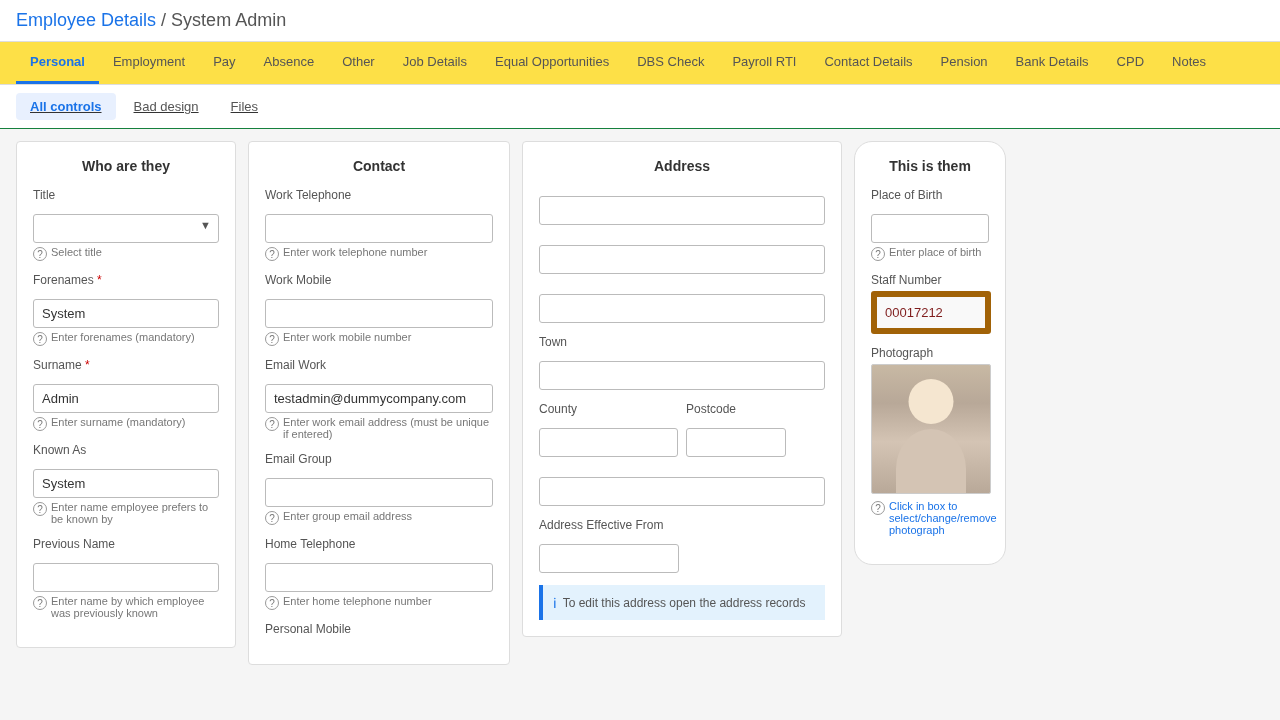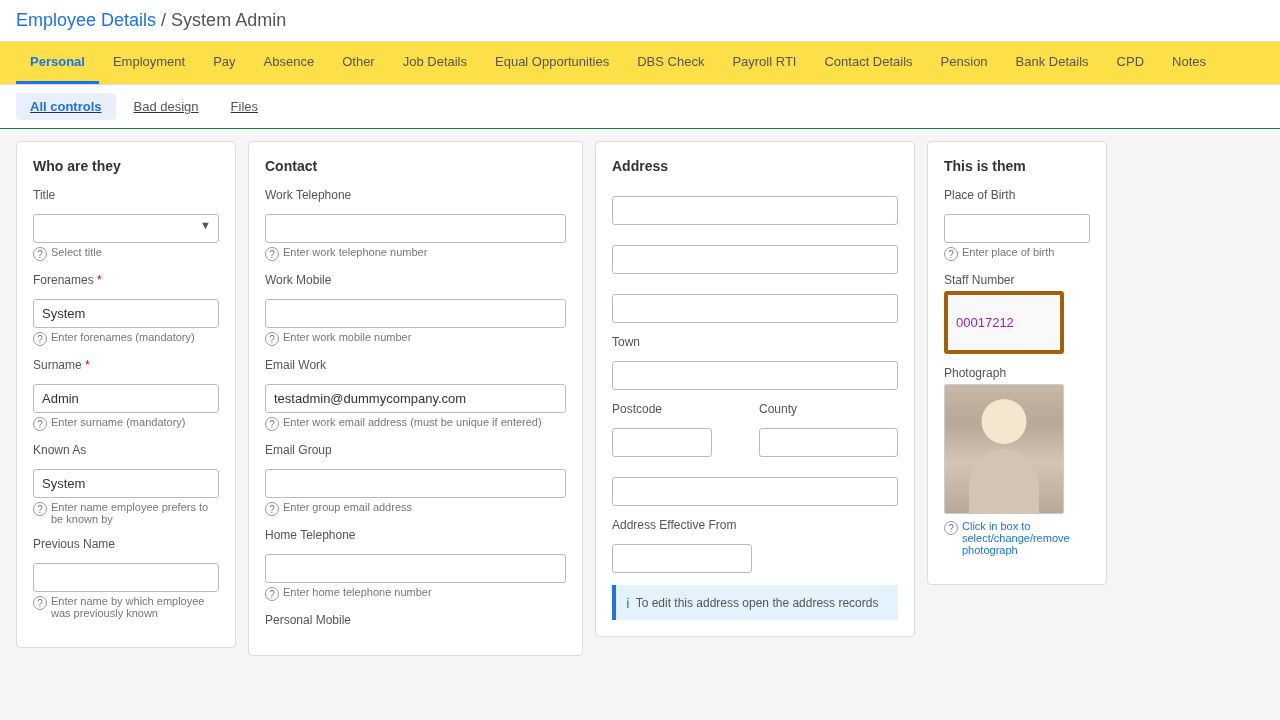--- a/index.html
+++ b/index.html
@@ -76,20 +76,21 @@
       border: 1px solid #ddd;
       border-radius: 4px;
       padding: 16px;
     }
 
     .card-title {
       font-size: 14px;
       font-weight: 700;
       color: #333;
       margin-bottom: 14px;
+      text-align: center;
     }
 
     .form-group {
       margin-bottom: 12px;
     }
     .form-label {
       display: block;
       font-size: 12px;
       color: #555;
       margin-bottom: 4px;
@@ -149,31 +150,31 @@
       align-items: center;
       justify-content: center;
       font-size: 10px;
       color: #777;
       flex-shrink: 0;
       margin-top: 1px;
     }
 
     
     .col-who { width: 220px; flex-shrink: 0; }
-    .col-contact { width: 335px; flex-shrink: 0; }
+    .col-contact { width: 262px; flex-shrink: 0; }
     .col-address { width: 320px; flex-shrink: 0; }
-    .col-photo { width: 180px; flex-shrink: 0; }
+    .col-photo { width: 152px; flex-shrink: 0; border-radius: 18px; }
 
     .staff-number-input {
       width: 120px;
-      padding: 20px 8px;
-      border: 4px solid #a16207;
+      padding: 8px 8px;
+      border: 6px solid #a16207;
       border-radius: 3px;
       font-size: 13px;
-      color: #a21caf;
+      color: #7f1d1d;
       background: #f9f9f9;
     }
 
     .photo-box {
       border: 1px solid #ccc;
       width: 120px;
       height: 130px;
       overflow: hidden;
       cursor: pointer;
       border-radius: 2px;
@@ -410,26 +411,26 @@
       <input type="text" class="form-input" style="">
     </div>
 
     <div class="form-group">
       <label class="form-label">Town</label>
       <input type="text" class="form-input" style="">
     </div>
 
     <div class="address-row-2col">
       <div class="form-group">
+        <label class="form-label">County</label>
+        <input type="text" class="form-input" style="">
+      </div>
+      <div class="form-group">
         <label class="form-label">Postcode</label>
         <input type="text" class="form-input" style="width: 100px;">
-      </div>
-      <div class="form-group">
-        <label class="form-label">County</label>
-        <input type="text" class="form-input" style="">
       </div>
     </div>
 
     <div class="form-group">
       <input type="text" class="form-input" style="">
     </div>
 
     <div class="form-group">
       <label class="form-label">Address Effective From</label>
       <input type="text" class="form-input" style="width: 140px;">

